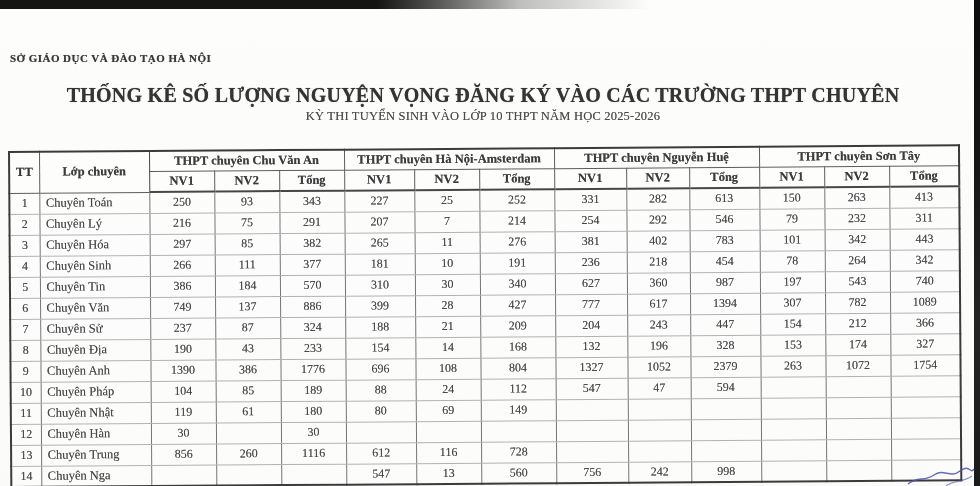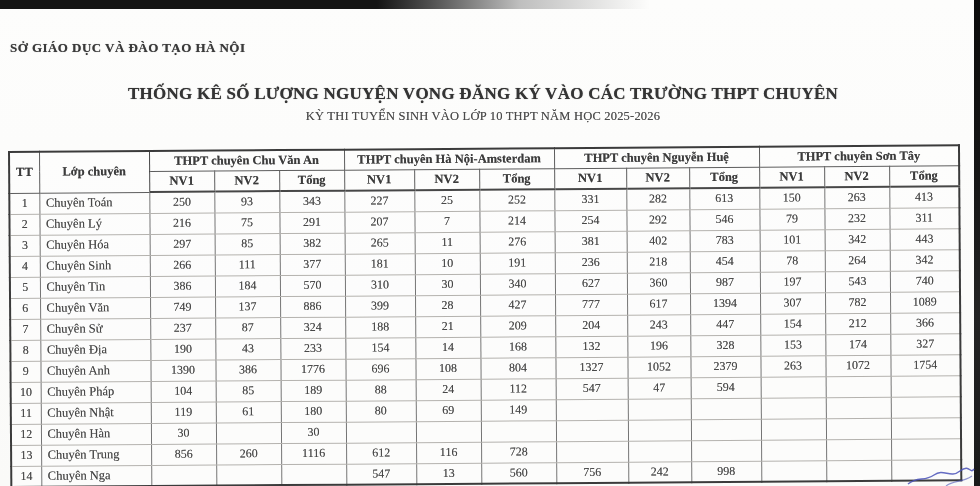--- a/index.html
+++ b/index.html
@@ -19,27 +19,27 @@
     position: absolute; top: 0; left: 0; width: 650px; height: 9px;
     background: linear-gradient(to right,
       #141414 0%, #141414 58%, #4e4e4e 66%, rgba(140,140,140,0.55) 80%, rgba(200,200,200,0) 100%);
   }
   .scan-bar-right {
     position: absolute; top: 0; right: 0; width: 6px; height: 486px;
     background: linear-gradient(180deg, #0c0c0c 0%, #161616 35%, #232323 65%, #1a1a1a 100%);
   }
 
   .agency {
-    position: absolute; top: 40px; left: 10px;
-    font-weight: bold; font-size: 13px; letter-spacing: 0.45px; color: #3a3a3a;
+    position: absolute; top: 52px; left: 10px;
+    font-weight: bold; font-size: 11px; letter-spacing: 0.45px; color: #3a3a3a;
     text-shadow: 0 0 0.7px rgba(70,70,70,0.75);
   }
   .title {
     position: absolute; top: 84px; left: 0; width: 966px; text-align: center;
-    font-weight: bold; font-size: 17px; letter-spacing: 0.25px; color: #343434;
+    font-weight: bold; font-size: 20px; letter-spacing: 0.25px; color: #343434;
     text-shadow: 0 0 0.8px rgba(60,60,60,0.8);
   }
   .subtitle {
     position: absolute; top: 109px; left: 0; width: 966px; text-align: center;
     font-weight: normal; font-size: 12.5px; letter-spacing: 0.2px; color: #4c4c4c;
     text-shadow: 0 0 0.6px rgba(90,90,90,0.7);
   }
 
   table.reg {
     position: absolute; top: 151px; left: 8px;

